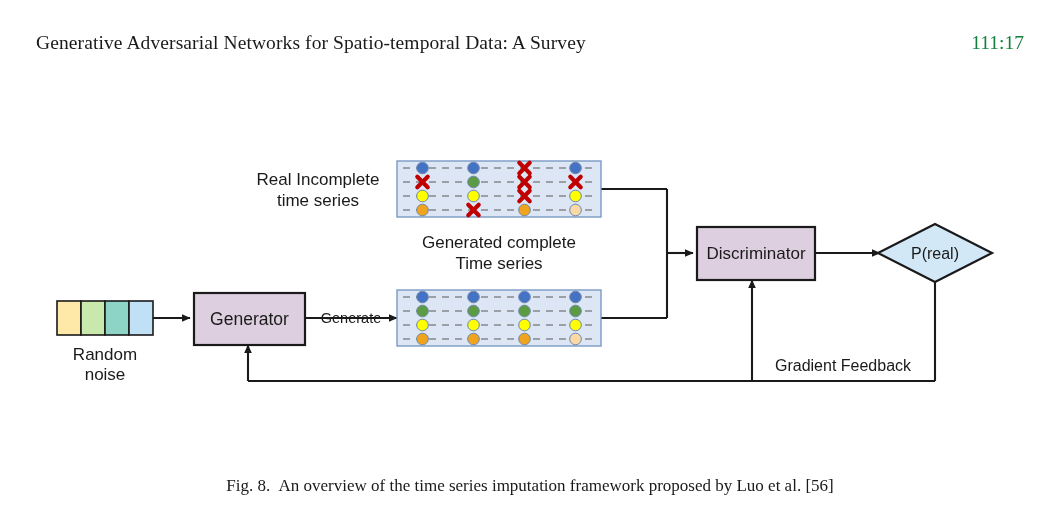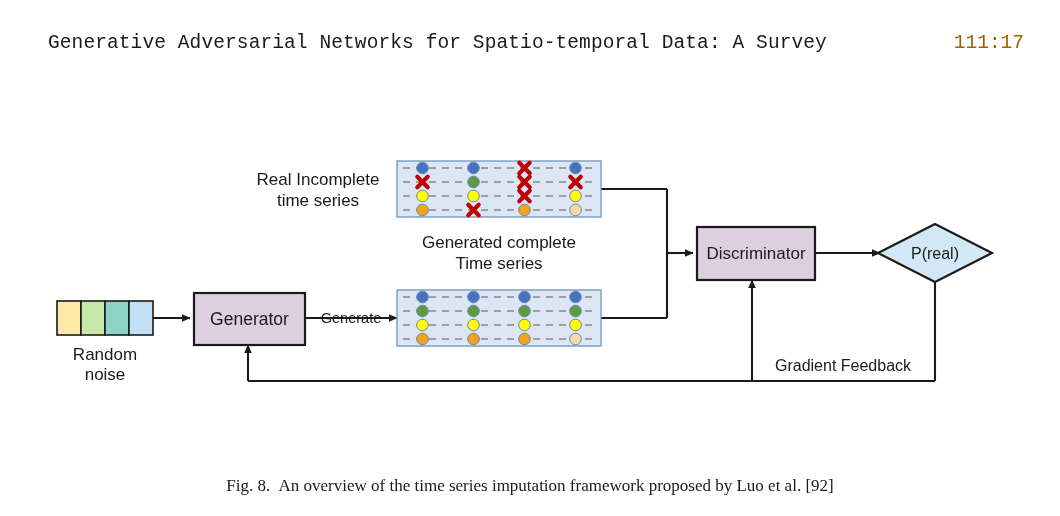--- a/index.html
+++ b/index.html
@@ -19,31 +19,30 @@
   #page-header {
     position: absolute;
     left: 36px;
     top: 32px;
     width: 988px;
     display: flex;
     justify-content: space-between;
     align-items: baseline;
   }
   #page-header .head-title {
-    font-family: Liberation Mono, monospace;
+    font-family: Liberation Serif, serif;
     font-size: 19.5px;
     color: #1a1a1a;
     letter-spacing: .1px;
     white-space: nowrap;
-    margin-left: 12px;
   }
   #page-header .head-folio {
-    font-family: Liberation Mono, monospace;
+    font-family: Liberation Serif, serif;
     font-size: 19.5px;
-    color: #a16207;
+    color: #15803d;
   }
 
   
   #figure-stage {
     position: absolute;
     left: 0;
     top: 0;
     width: 1060px;
     height: 460px;
   }
@@ -205,14 +204,14 @@
 
     <g id="gradient-feedback-label">
       <rect x="762" y="352" width="162" height="26" fill="#ffffff"></rect>
       <text x="843" y="371" text-anchor="middle" font-family="Liberation Sans, sans-serif" font-size="16" fill="#1a1a1a">Gradient Feedback</text>
     </g>
   </svg>
 </div>
 
 <div id="figure-caption">
   <span class="cap-num">Fig. 8.</span>
-  <span>An overview of the time series imputation framework proposed by Luo et al. [92]</span>
+  <span>An overview of the time series imputation framework proposed by Luo et al. [56]</span>
 </div>
 
 </body></html>

